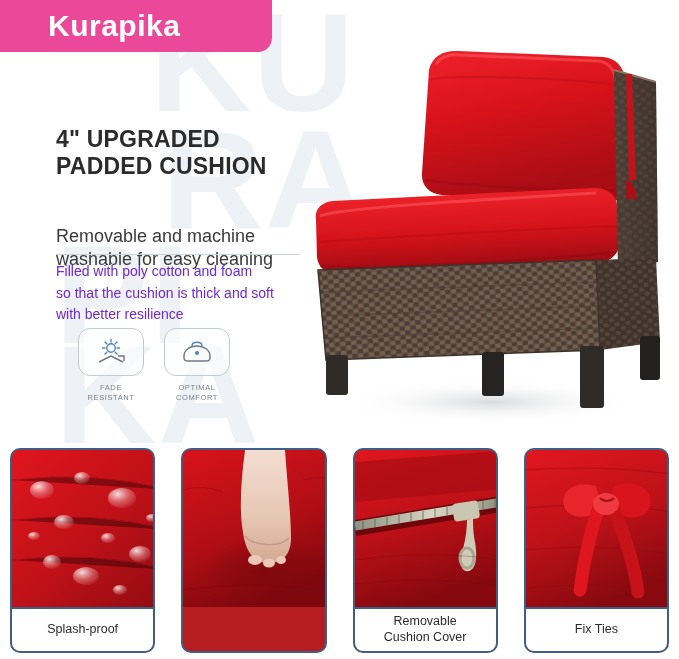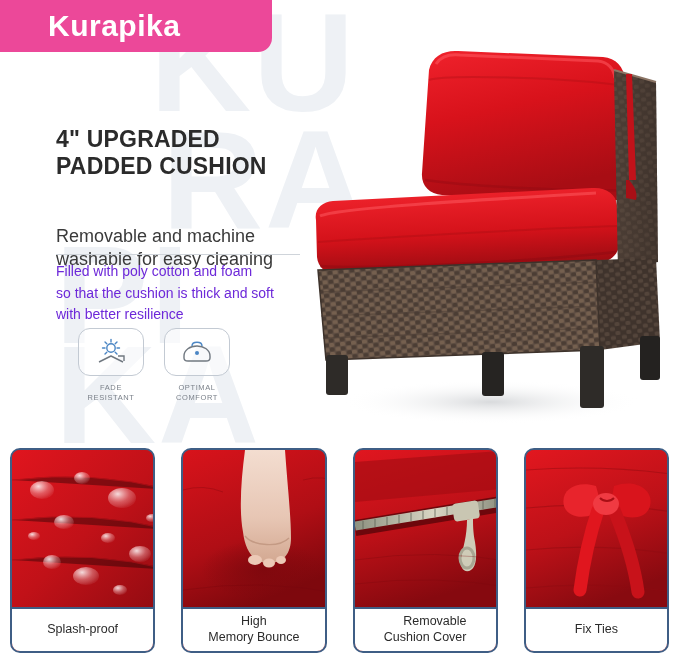--- a/index.html
+++ b/index.html
@@ -316,22 +316,20 @@
           <ellipse cx="86" cy="113" rx="6" ry="4.5" fill="#ecc9b6"></ellipse>
           <ellipse cx="98" cy="110" rx="5" ry="4" fill="#ecc9b6"></ellipse>
         </g>
         <g opacity="0.3" stroke="#74070c" stroke-width="1" fill="none">
           <path d="M0 140 Q80 128 159 144"></path>
           <path d="M0 40 Q20 34 40 42"></path>
           <path d="M120 30 Q140 24 159 34"></path>
         </g>
       </svg>
     </div>
-    <div class="cap" style="white-space:pre-line;">High
-Memory Bounce</div>
   </div>
 
   <div class="tile">
     <div class="photo">
       <svg width="159" height="157" viewBox="0 0 159 157">
         <defs>
           <linearGradient id="t3" x1="0" y1="0" x2="0.3" y2="1">
             <stop offset="0%" stop-color="#e0161f"></stop>
             <stop offset="55%" stop-color="#bb1017"></stop>
             <stop offset="100%" stop-color="#86090f"></stop>
@@ -364,21 +362,21 @@
           <rect x="98" y="52" width="26" height="18" rx="4" fill="#c9c6b2" transform="rotate(-9 111 61)"></rect>
           <path d="M112 70 C112 86 108 98 106 108 C104 118 110 124 116 120 C122 116 122 104 120 92 C118 82 118 74 118 68 Z" fill="#cfccb8"></path>
           <ellipse cx="112" cy="108" rx="7" ry="10" fill="none" stroke="#a8a693" stroke-width="3"></ellipse>
         </g>
         <g opacity="0.3" stroke="#7a080d" stroke-width="1" fill="none">
           <path d="M0 110 Q80 98 159 112"></path>
           <path d="M0 134 Q80 124 159 138"></path>
         </g>
       </svg>
     </div>
-    <div class="cap" style="white-space:pre-line;text-align:right;">Removable
+    <div class="cap" style="white-space:pre-line;">Removable
 Cushion Cover</div>
   </div>
 
   <div class="tile">
     <div class="photo">
       <svg width="159" height="157" viewBox="0 0 159 157">
         <defs>
           <linearGradient id="t4" x1="0" y1="0" x2="0.4" y2="1">
             <stop offset="0%" stop-color="#e2171f"></stop>
             <stop offset="55%" stop-color="#bd1118"></stop>

